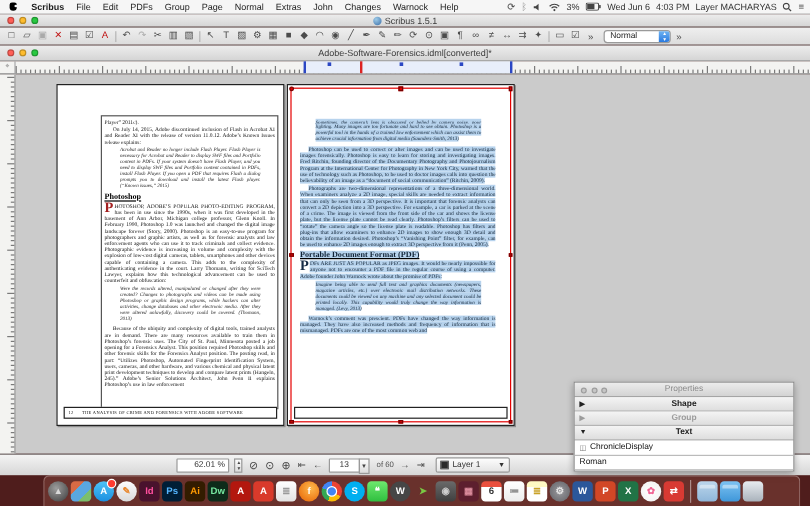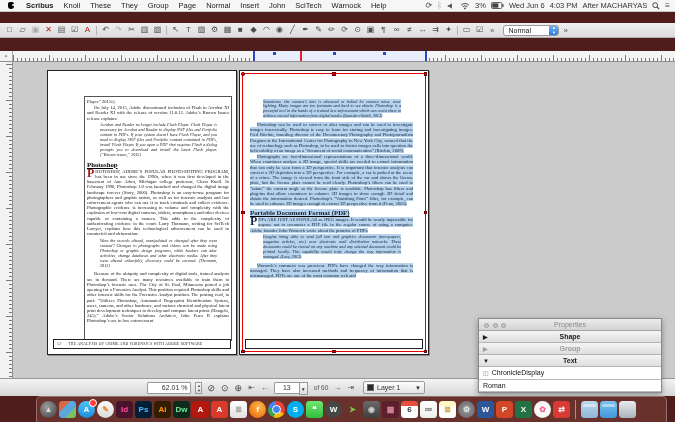--- a/index.html
+++ b/index.html
@@ -107,29 +107,29 @@
 </head>
 <body>
 
 <div id="screen">
 
   <div id="menubar">
     <span class="apple-shape"></span>
     <span style="display:flex">
 
     <span class="menu-item bold">Scribus</span>
-        <span class="menu-item">Knoll</span>
-        <span class="menu-item">These</span>
-        <span class="menu-item">They</span>
+        <span class="menu-item">File</span>
+        <span class="menu-item">Edit</span>
+        <span class="menu-item">PDFs</span>
         <span class="menu-item">Group</span>
         <span class="menu-item">Page</span>
         <span class="menu-item">Normal</span>
-        <span class="menu-item">Insert</span>
+        <span class="menu-item">Extras</span>
         <span class="menu-item">John</span>
-        <span class="menu-item">SciTech</span>
+        <span class="menu-item">Changes</span>
         <span class="menu-item">Warnock</span>
         <span class="menu-item">Help</span>
       </span>
     <span id="menubar-right">
       <span class="mglyph">⟳</span>
       <span class="mglyph" style="color:#999">ᛒ</span>
       <svg width="8" height="8" viewBox="0 0 10 10">
           <polygon points="1,4 3,4 6,1.5 6,8.5 3,6 1,6" fill="#444"></polygon>
         </svg>
       <svg width="10" height="8" viewBox="0 0 12 10">
@@ -138,29 +138,37 @@
           <circle cx="6" cy="8" r="1.1" fill="#444"></circle>
         </svg>
       <span class="txt">3%</span>
       <svg width="13" height="7" viewBox="0 0 15 8">
           <rect x="0.5" y="0.5" width="12" height="7" rx="1.5" fill="none" stroke="#444"></rect>
           <rect x="1.5" y="1.5" width="7" height="5" fill="#444"></rect>
           <rect x="13" y="2.5" width="1.5" height="3" fill="#444"></rect>
         </svg>
       <span class="txt">Wed Jun 6</span>
       <span class="txt">4:03 PM</span>
-      <span class="txt">After MACHARYAS</span>
+      <span class="txt">Layer MACHARYAS</span>
       <svg width="8" height="8" viewBox="0 0 10 10">
           <circle cx="4" cy="4" r="3" fill="none" stroke="#444" stroke-width="1.2"></circle>
           <line x1="6.2" y1="6.2" x2="9" y2="9" stroke="#444" stroke-width="1.3"></line>
         </svg>
       <span class="mglyph">≡</span>
     </span>
   </div>
 
+  <div id="main-titlebar" class="titlebar">
+    <span class="traffic">
+      <span class="tl r"></span>
+      <span class="tl y"></span>
+      <span class="tl g"></span>
+    </span>
+    <span class="app-ico"></span><span>Scribus 1.5.1</span>
+  </div>
 
   <div id="toolbar">
     <span style="display:flex;align-items:center">
 
     <span class="tool">□</span>
         <span class="tool">▱</span>
         <span class="tool dim">▣</span>
         <span class="tool red">✕</span>
         <span class="tool">▤</span>
         <span class="tool">☑</span>
@@ -199,20 +207,28 @@
         <span class="tool">☑</span>
       </span>
     <span class="ovf">»</span>
     <span id="preview-mode">
       <span>Normal</span>
       <span class="stepper">▲<br>▼</span>
     </span>
     <span class="ovf">»</span>
   </div>
 
+  <div id="doc-titlebar" class="titlebar">
+    <span class="traffic">
+      <span class="tl r"></span>
+      <span class="tl y"></span>
+      <span class="tl g"></span>
+    </span>
+    <span>Adobe-Software-Forensics.idml[converted]*</span>
+  </div>
 
   <div id="ruler-h">
     <div id="ruler-corner">⌖</div>
     <div id="hticks">
         <i class="htick" style="left: 0px; height: 6px;"></i>
         <i class="htick" style="left: 4px; height: 3px;"></i>
         <i class="htick" style="left: 8px; height: 3px;"></i>
         <i class="htick" style="left: 12px; height: 3px;"></i>
         <i class="htick" style="left: 16px; height: 3px;"></i>
         <i class="htick" style="left: 20px; height: 3px;"></i>

